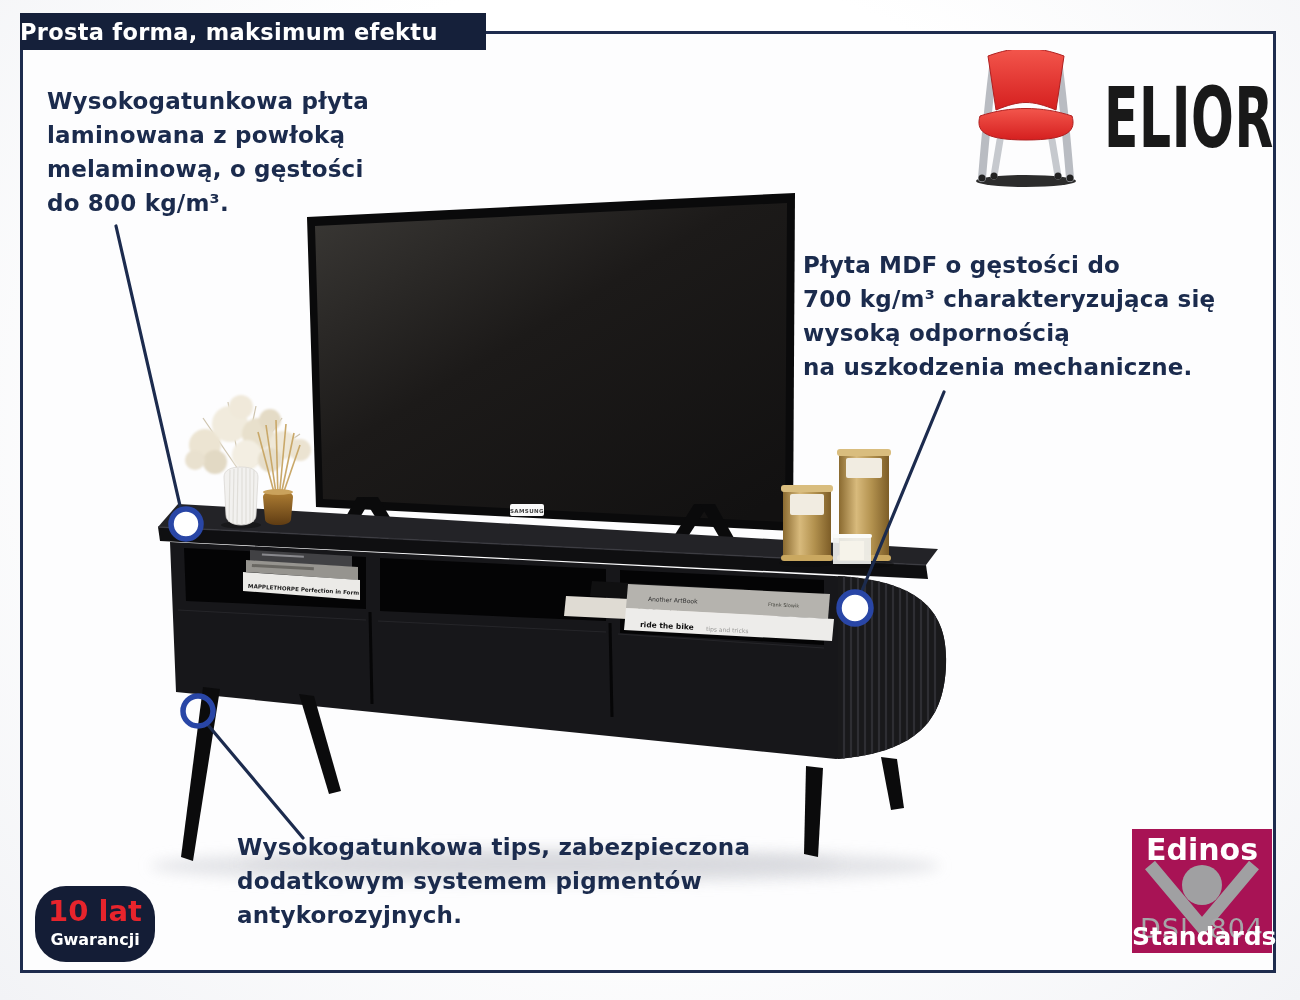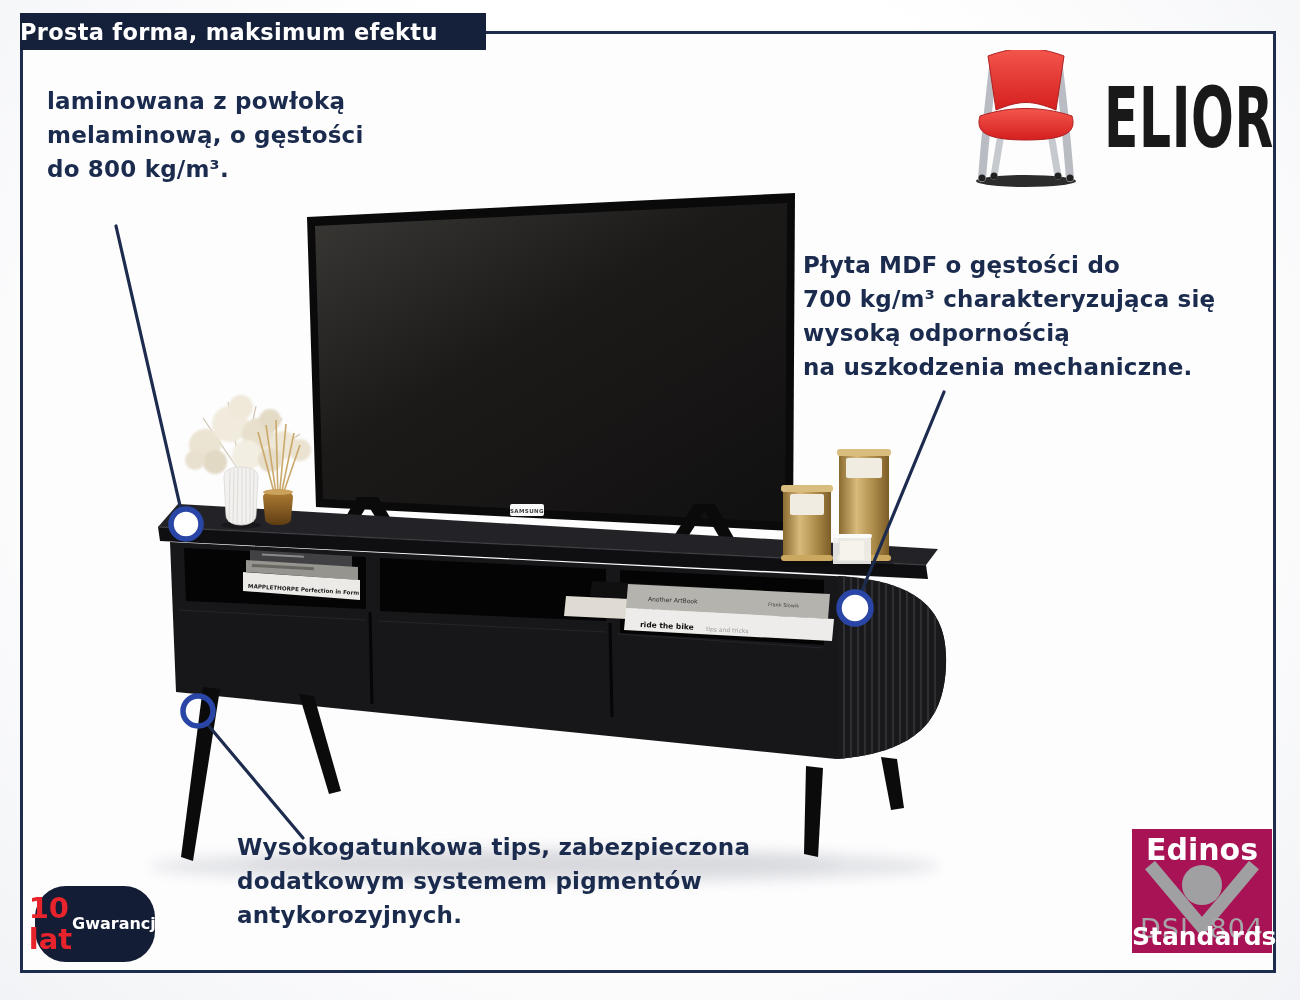--- a/index.html
+++ b/index.html
@@ -15,21 +15,21 @@
   .scene{position:absolute;left:0;top:0;width:1300px;height:1000px;z-index:1;}
   .scene text{font-family:"DejaVu Sans","Liberation Sans",sans-serif;}
   .header-bar{
     position:absolute;left:20px;top:13px;width:466px;height:37px;background:#15203a;
     display:flex;align-items:center;box-sizing:border-box;z-index:5;
   }
   .header-bar span{color:#ffffff;font-size:22.5px;font-weight:bold;letter-spacing:.3px;white-space:nowrap;}
   .callout-text{position:absolute;z-index:5;color:#1b2b4d;font-size:23px;font-weight:bold;line-height:34px;letter-spacing:.2px;white-space:nowrap;}
   .badge{
     position:absolute;left:35px;top:886px;width:120px;height:76px;border-radius:31px;background:#141d36;
-    display:flex;flex-direction:row;align-items:center;justify-content:center;z-index:5;
+    display:flex;flex-direction:column;align-items:center;justify-content:center;z-index:5;
   }
   .badge .value{color:#e7242c;font-size:29px;font-weight:bold;line-height:31px;}
   .badge .label{color:#ffffff;font-size:16px;font-weight:bold;line-height:26px;}
   .elior-chair{position:absolute;left:970px;top:50px;width:112px;height:140px;z-index:5;}
   .elior-word{
     position:absolute;left:1104px;top:76px;z-index:5;color:#191919;font-size:84px;font-weight:bold;
     line-height:84px;transform:scaleX(.6);transform-origin:left top;letter-spacing:1px;white-space:nowrap;
   }
   .cert{position:absolute;left:1132px;top:829px;width:140px;height:124px;background:#a81355;z-index:5;}
   .cert .v-mark{position:absolute;left:4px;top:32px;width:132px;height:104px;}
@@ -250,20 +250,21 @@
       <line x1="208" y1="725" x2="303" y2="838" stroke="#1c2b4e" stroke-width="3.2" stroke-linecap="round"></line>
       <circle cx="198" cy="711" r="15" fill="none" stroke="#2946a6" stroke-width="5.5"></circle>
     </g>
   </svg>
 
   <div class="header-bar">
     <span>Prosta forma, maksimum efektu</span>
   </div>
 
   <div class="callout-text" style="left:47px;top:84px;">
+    <div>Wysokogatunkowa płyta</div>
     <div>laminowana z powłoką</div>
     <div>melaminową, o gęstości</div>
     <div>do 800 kg/m³.</div>
   </div>
 
   <div class="callout-text" style="left:803px;top:248px;">
     <div>Płyta MDF o gęstości do</div>
     <div>700 kg/m³ charakteryzująca się</div>
     <div>wysoką odpornością</div>
     <div>na uszkodzenia mechaniczne.</div>

